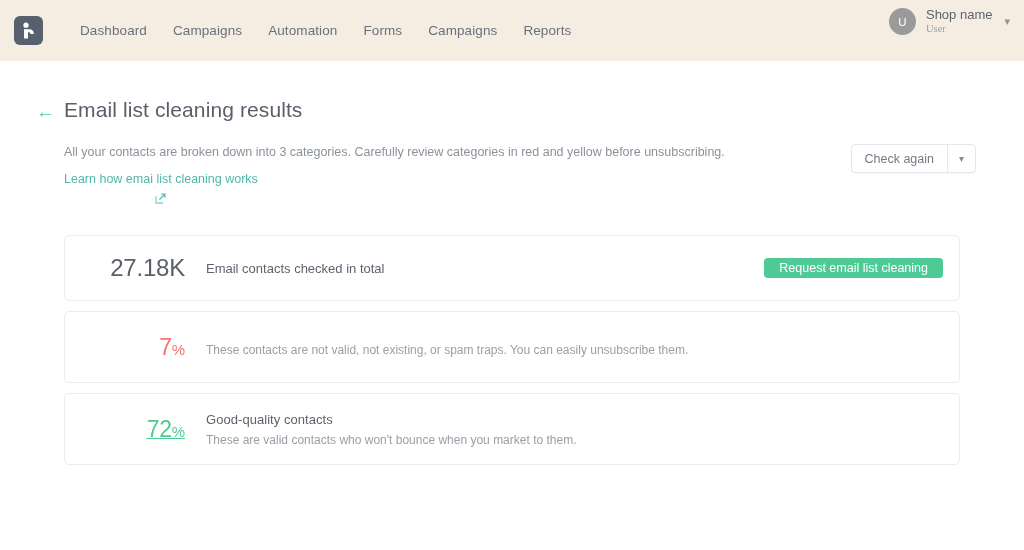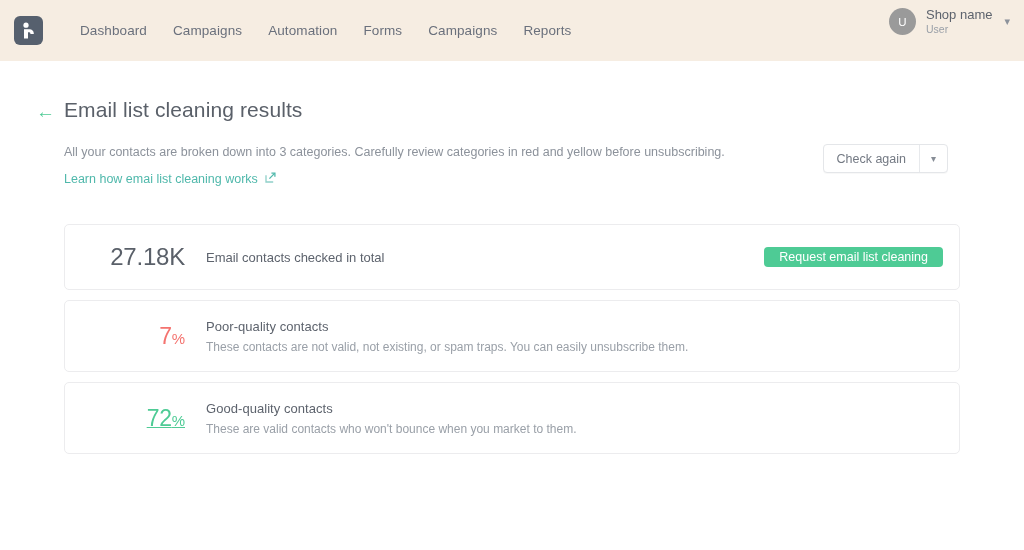--- a/index.html
+++ b/index.html
@@ -70,21 +70,21 @@
     background: #9a9a9a;
     color: #ffffff;
     font-size: 11.5px;
     display: flex;
     align-items: center;
     justify-content: center;
     flex: 0 0 auto;
   }
   .account-text { line-height: 1.15; }
   .account-name { font-size: 13px; color: #5d636d; }
-  .account-role { font-size: 10.5px; color: #9aa0a8; margin-top: 1px; }
+  .account-role { font-size: 10.5px; color: #9aa0a8; margin-top: 1px; font-family: Liberation Serif, serif; }
   .account-caret { color: #8c929b; font-size: 11px; margin-left: 2px; }
 
   
   .page { padding: 0 64px; position: relative; }
 
   .title-row {
     display: flex;
     align-items: center;
     padding-top: 37px;
     position: relative;
@@ -100,21 +100,21 @@
   }
   .page-title {
     font-size: 21px;
     font-weight: normal;
     color: #5a6069;
     letter-spacing: 0.1px;
   }
 
   .header-actions {
     position: absolute;
-    right: 76px;
+    right: 48px;
     top: 83px;
     display: flex;
     align-items: stretch;
     background: #ffffff;
     border: 1px solid #e4e6e9;
     border-radius: 4px;
     height: 29px;
     box-shadow: 0 1px 1px rgba(0,0,0,0.03);
   }
   .btn-check {
@@ -148,25 +148,26 @@
   }
   .learn-link {
     display: inline-flex;
     align-items: center;
     gap: 7px;
     margin-top: 10px;
     font-size: 12.5px;
     color: #4fb8ab;
     text-decoration: none;
     cursor: pointer;
+    flex-direction: column;
   }
   .learn-link .ext { display: block; }
 
   
-  .cards { margin-top: 37px; }
+  .cards { margin-top: 28px; }
 
   .card {
     border: 1px solid #ececee;
     border-radius: 5px;
     background: #ffffff;
     display: flex;
     align-items: center;
     position: relative;
   }
   .card + .card { margin-top: 10px; }
@@ -291,21 +292,20 @@
       <div class="total-num">27.18K</div>
       <div class="total-label">Email contacts checked in total</div>
       <button class="btn-request" style="background: rgb(78, 203, 149);">Request email list cleaning</button>
     </div>
 
     <div class="card card-cat">
       <div class="pct" style="color: rgb(244, 115, 111);">
         <span class="pct-num">7</span><span class="pct-sign">%</span>
       </div>
       <div class="cat-text">
-        <div class="cat-title">Poor-quality contacts</div>
         <div class="cat-sub">These contacts are not valid, not existing, or spam traps. You can easily unsubscribe them.</div>
       </div>
     </div>
 
 
     <div class="card card-cat">
       <div class="pct" style="color: rgb(78, 203, 149); text-decoration: underline;">
         <span class="pct-num">72</span><span class="pct-sign">%</span>
       </div>
       <div class="cat-text">

